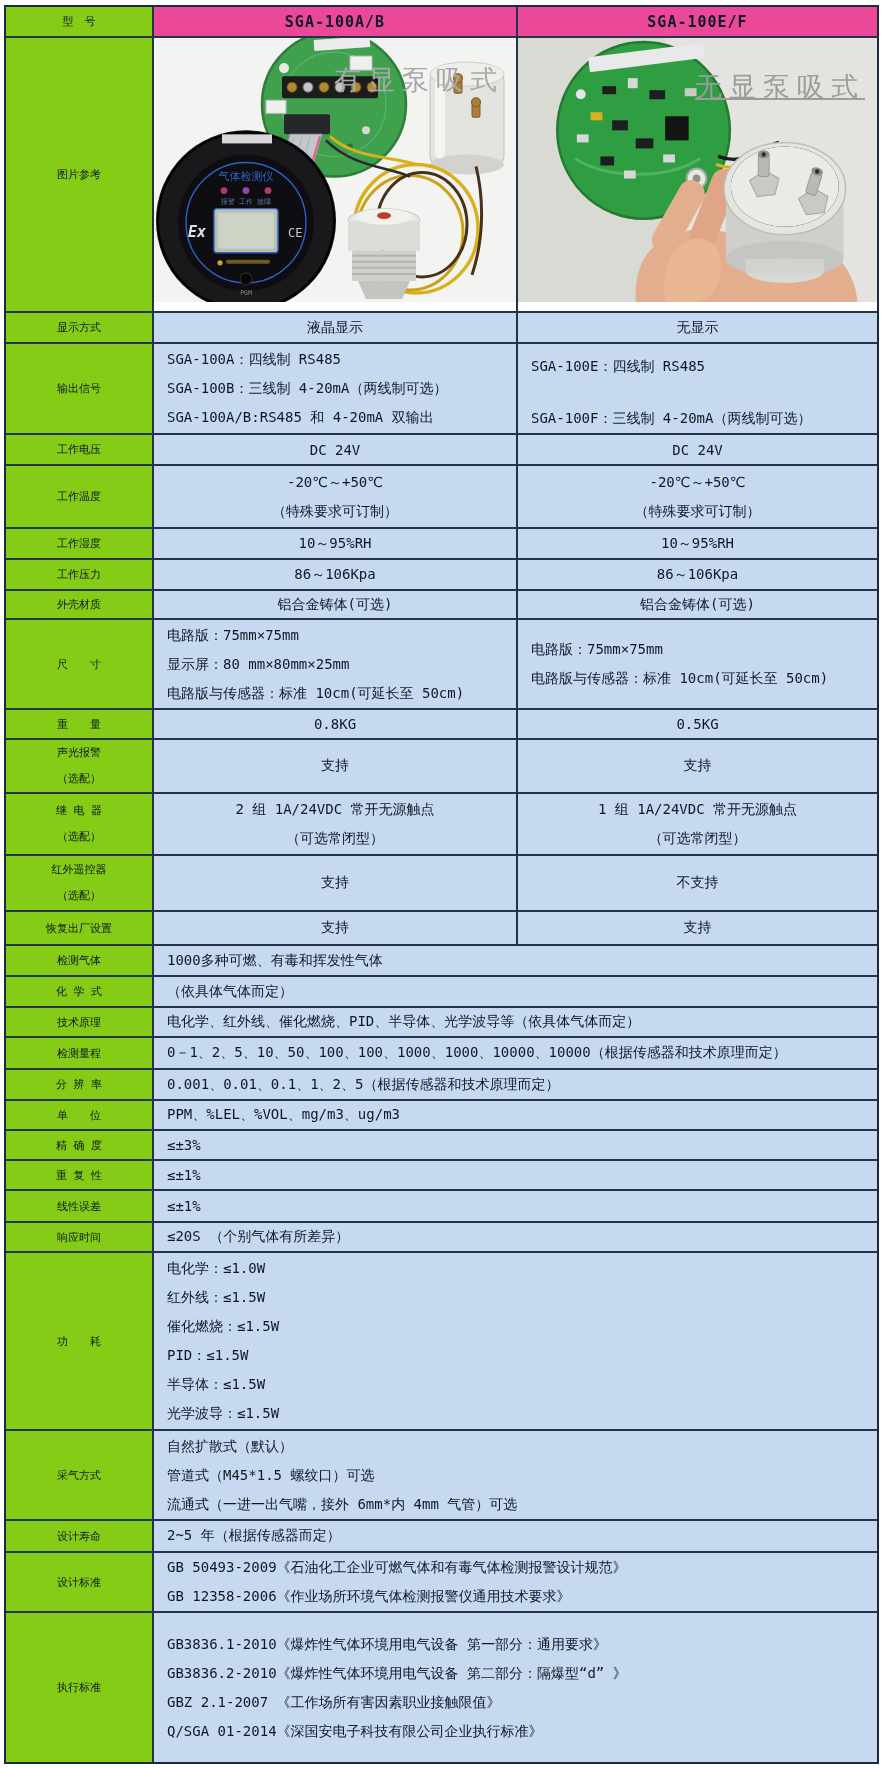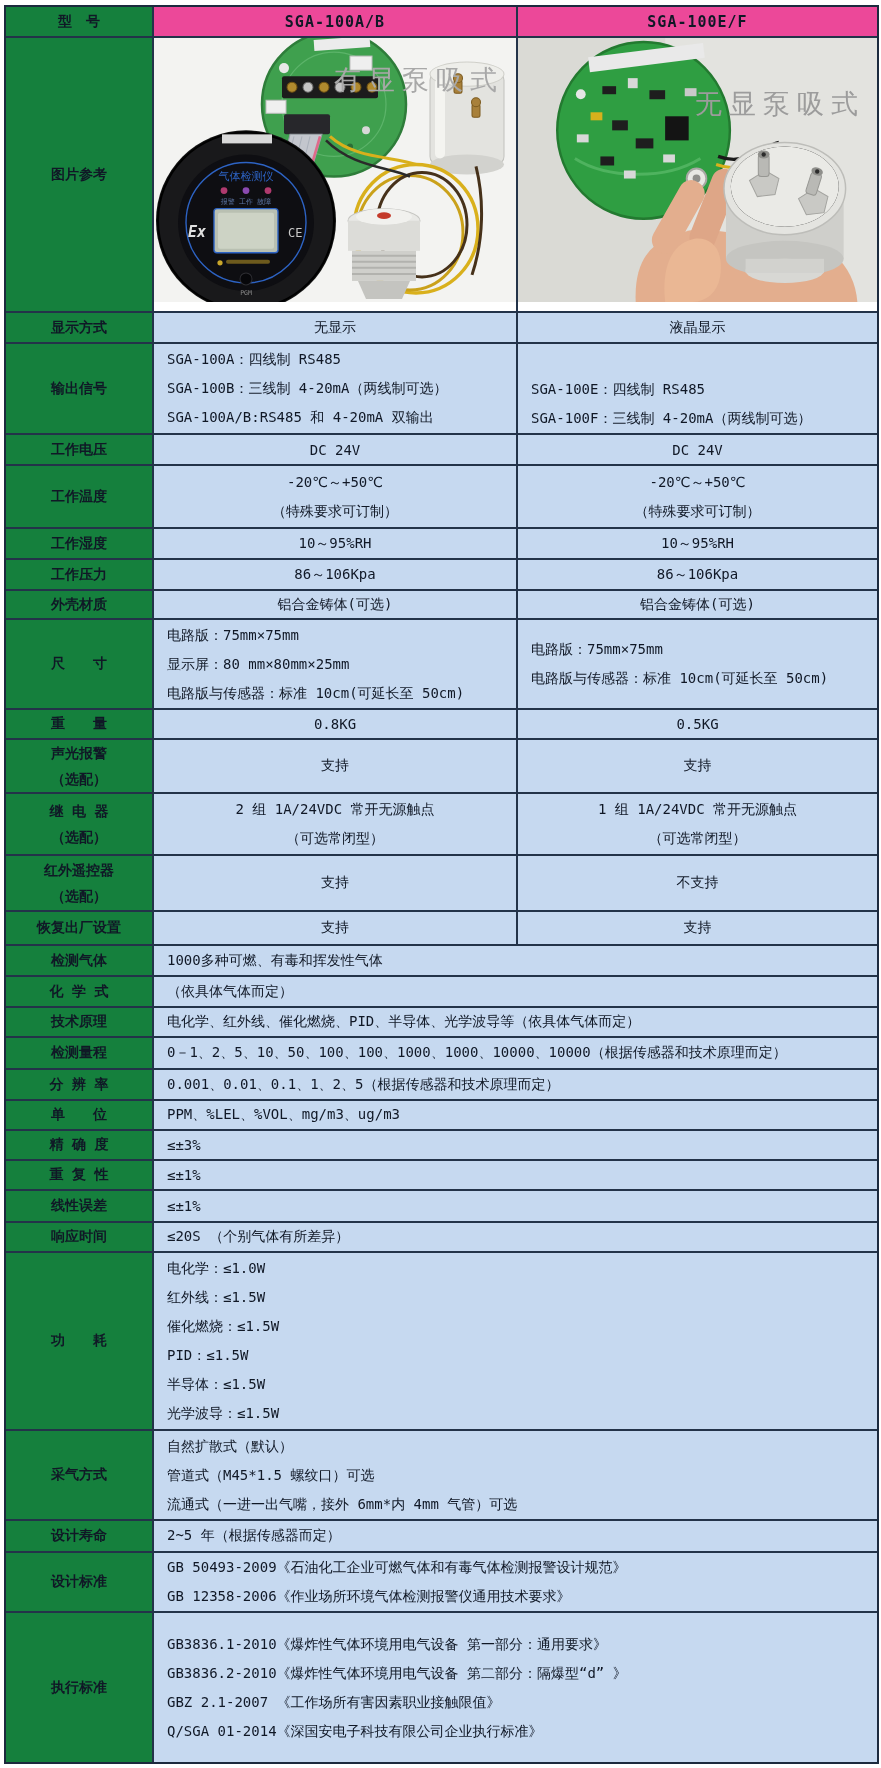--- a/index.html
+++ b/index.html
@@ -8,31 +8,31 @@
   .spec-table{
     display:grid;
     grid-template-columns:146px 362px 1fr;
     grid-template-rows:29px 273px 29px 89px 29px 61px 29px 29px 27px 88px 28px 52px 60px 54px 32px 29px 29px 28px 30px 29px 28px 28px 28px 30px 28px 176px 88px 30px 58px 149px;
     gap:2px;
     background:#233349;
     border:2px solid #1c2a3e;
     width:871px;
   }
   .c{background:#c6d9f0;display:flex;flex-direction:column;justify-content:center;align-items:center;font-size:14px;text-align:center;overflow:hidden;}
-  .lbl{background:#15803d;font-weight:bold;font-size:14px;}
+  .lbl{background:#84cc16;font-weight:normal;font-size:11px;}
   .hv{background:#ec4899;font-weight:bold;font-size:15px;letter-spacing:1px;}
   .lft{align-items:flex-start;text-align:left;padding-left:13px;padding-right:9px;}
   .sp{grid-column:2/4;}
   .ln{line-height:29px;white-space:nowrap;}
   .lbl .ln{line-height:26px;}
   .photo{background:#ffffff;position:relative;padding:0;display:block;}
   .photo svg{display:block;width:100%;height:calc(100% - 9px);}
   .wm{position:absolute;font-size:27px;letter-spacing:7px;color:#a8a8a8;font-weight:500;white-space:nowrap;}
   .wm-a{top:24px;right:12px;}
-  .wm-b{top:48px;right:12px;color:#9c9c9c;}
+  .wm-b{top:31px;right:12px;color:#9c9c9c;text-decoration:underline;}
 </style>
 </head>
 <body>
 
 <div class="wrap">
   <div class="spec-table">
 
     <div class="c lbl">型　号</div>
     <div class="c hv">SGA-100A/B</div>
     <div class="c hv">SGA-100E/F</div>
@@ -192,30 +192,30 @@
             <circle cx="305" cy="133" r="2.2" fill="#2c2c2c"></circle>
           </g>
           <ellipse cx="272" cy="232" rx="40" ry="12" fill="#d8d8d4"></ellipse>
           <rect x="232" y="220" width="80" height="14" fill="#d2d2ce"></rect>
         </g>
       </svg>
       <div class="wm wm-b">无显泵吸式</div>
     </div>
 
     <div class="c lbl">显示方式</div>
+    <div class="c">液晶显示</div>
     <div class="c">无显示</div>
-    <div class="c">液晶显示</div>
 
     <div class="c lbl">输出信号</div>
     <div class="c lft">
       <div class="ln">SGA-100A：四线制 RS485</div>
       <div class="ln">SGA-100B：三线制 4-20mA（两线制可选）</div>
       <div class="ln">SGA-100A/B:RS485 和 4-20mA 双输出</div>
     </div>
-    <div class="c lft" style="justify-content:flex-end;padding-top:8px;">
+    <div class="c lft" style="justify-content:space-between;padding-top:8px;">
       <div class="ln">SGA-100E：四线制 RS485</div>
       <div class="ln">SGA-100F：三线制 4-20mA（两线制可选）</div>
     </div>
 
     <div class="c lbl">工作电压</div>
     <div class="c">DC 24V</div>
     <div class="c">DC 24V</div>
 
     <div class="c lbl">工作温度</div>
     <div class="c">

